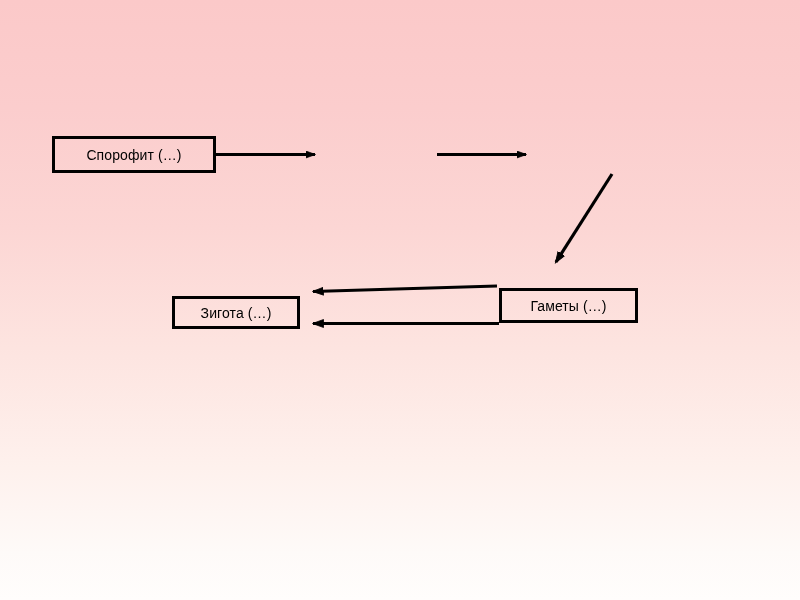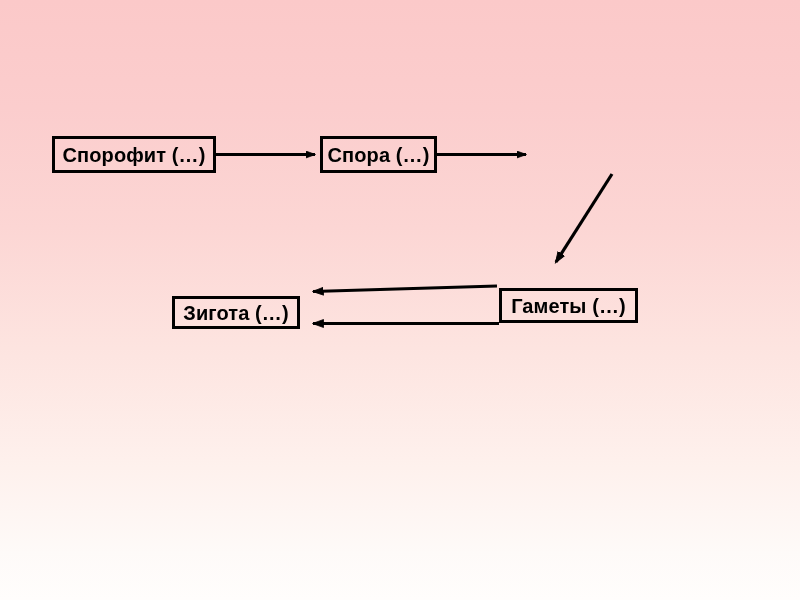--- a/index.html
+++ b/index.html
@@ -27,22 +27,22 @@
   }
   .node {
     position: absolute;
     box-sizing: border-box;
     border: 3px solid #000000;
     background: transparent;
     display: flex;
     align-items: center;
     justify-content: center;
     color: #000000;
-    font-size: 20px;
-    font-weight: bold;
+    font-size: 14px;
+    font-weight: normal;
     letter-spacing: 0.1px;
     white-space: nowrap;
     line-height: 1;
   }
   #node-sporophyte { left: 52px;  top: 136px; width: 164px; height: 37px; }
   #node-spore      { left: 320px; top: 136px; width: 117px; height: 37px; }
   #node-gametophyte{ left: 531px; top: 136px; width: 170px; height: 37px; }
   #node-zygote     { left: 172px; top: 296px; width: 128px; height: 33px; }
   #node-gametes    { left: 499px; top: 288px; width: 139px; height: 35px; }
 
@@ -91,23 +91,20 @@
 
     <g>
       <line x1="499" y1="323.5" x2="313" y2="323.5" stroke="#000000" stroke-width="3" marker-end="url(#arrow-left-a)"></line>
     </g>
   </svg>
 
   <div class="node" id="node-sporophyte">
     <span>Спорофит (…)</span>
   </div>
 
-  <div class="node" id="node-spore">
-    <span>Спора (…)</span>
-  </div>
 
 
   <div class="node" id="node-zygote">
     <span>Зигота (…)</span>
   </div>
 
   <div class="node" id="node-gametes">
     <span>Гаметы (…)</span>
   </div>
 

